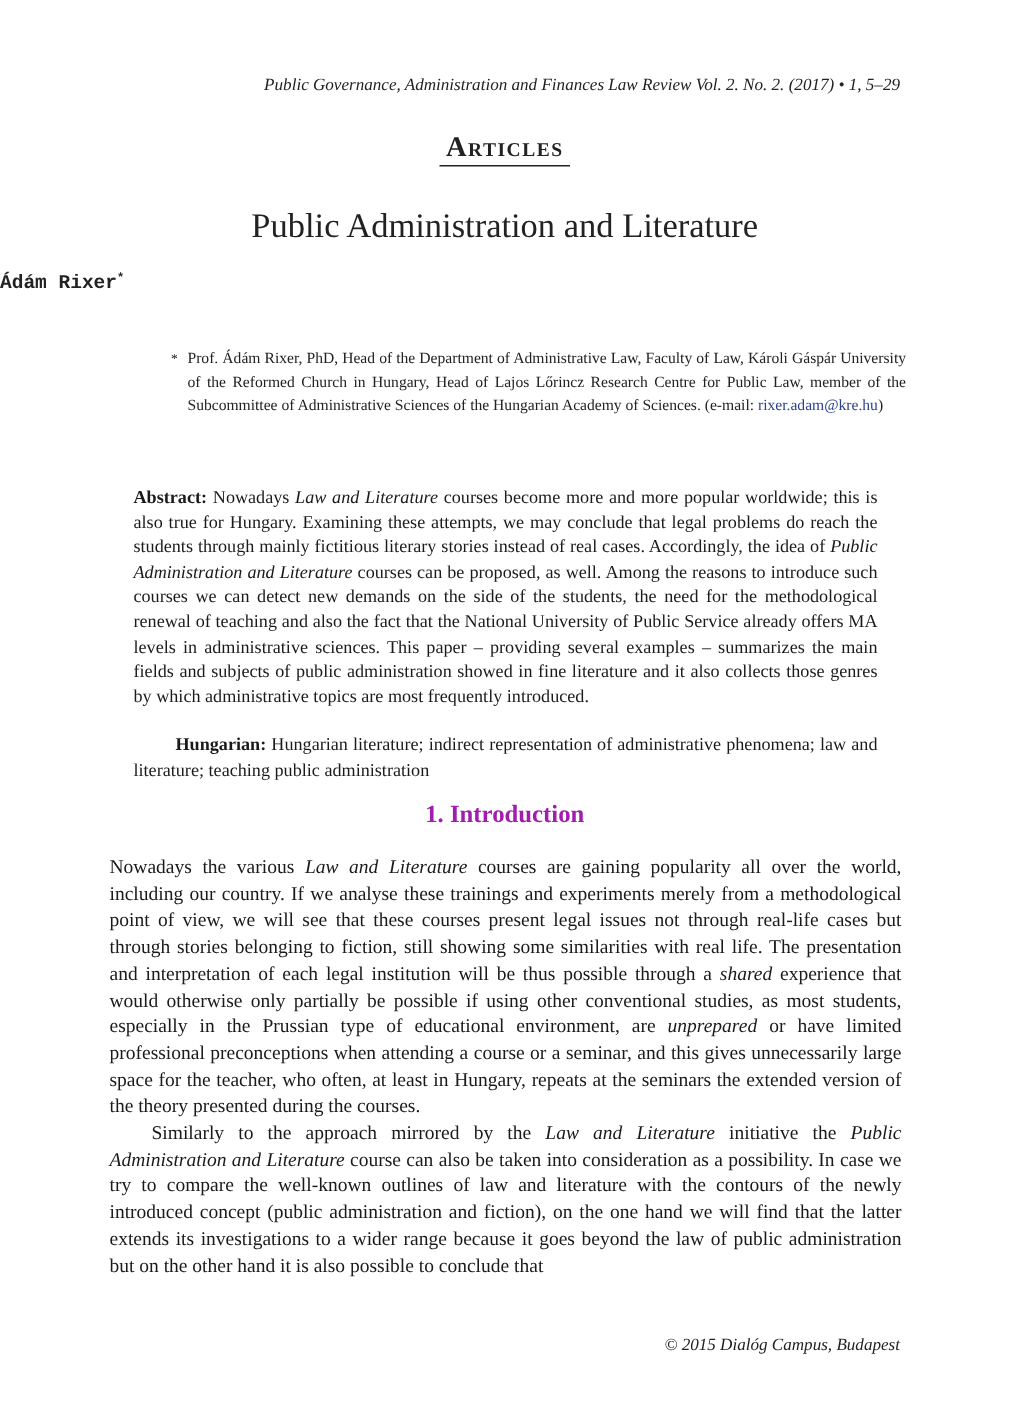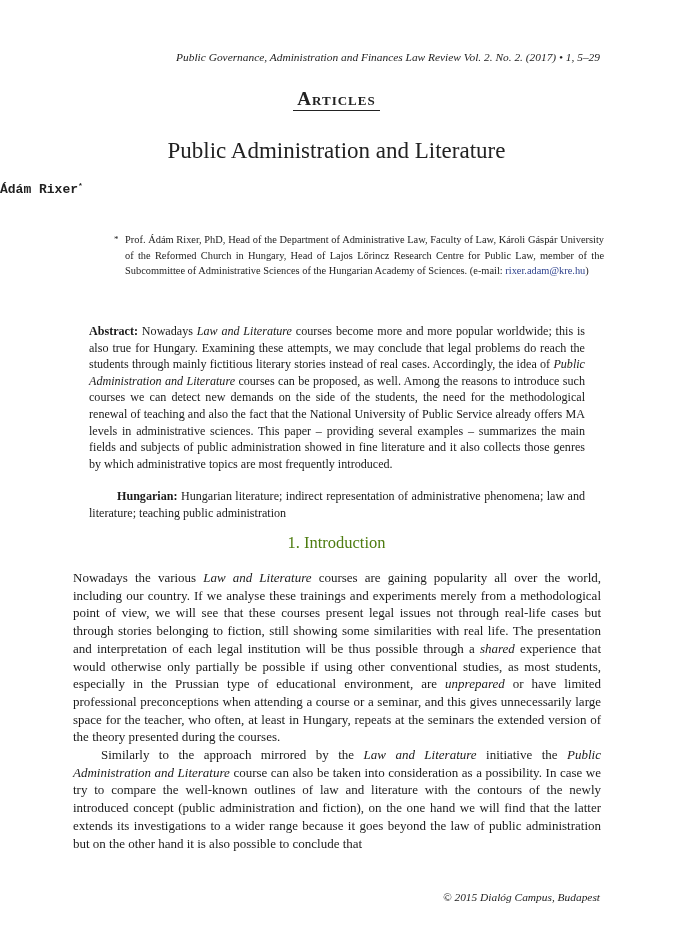--- a/index.html
+++ b/index.html
@@ -38,21 +38,21 @@
     .footnote .fn-text { margin-left: 11px; display: block; text-align: justify; }
     .footnote a { color: #2b3f8c; text-decoration: none; }
     .abstract {
       position: absolute; top: 307px; left: 73px; width: 528px;
       font-size: 12.1px; line-height: 16.6px; text-align: justify; color: #1a1a1a;
     }
     .abstract p { margin: 16px; }
     .abstract .kw { text-indent: 28px; }
     .heading {
       position: absolute; top: 533px; left: 0; width: 673px; text-align: center;
-      font-size: 16.5px; font-weight: normal; color: #4d7c0f;
+      font-size: 16.5px; font-weight: bold; color: #a21caf;
     }
     .body-text {
       position: absolute; top: 569px; left: 73px; width: 528px;
       font-size: 13px; line-height: 17.7px; text-align: justify; color: #1a1a1a;
     }
     .body-text p { margin: 0; }
     .body-text .indent { text-indent: 28px; }
     .copyright {
       position: absolute; top: 891px; right: 73px;
       font-style: italic; font-size: 11.4px; color: #222;

